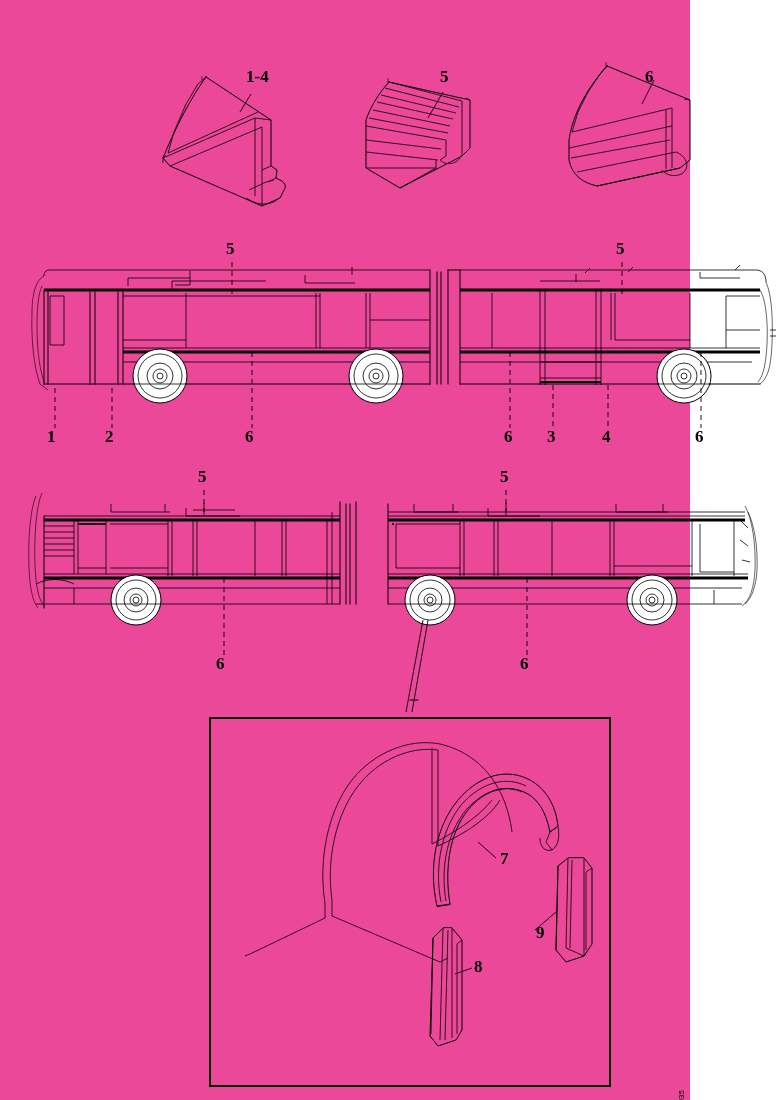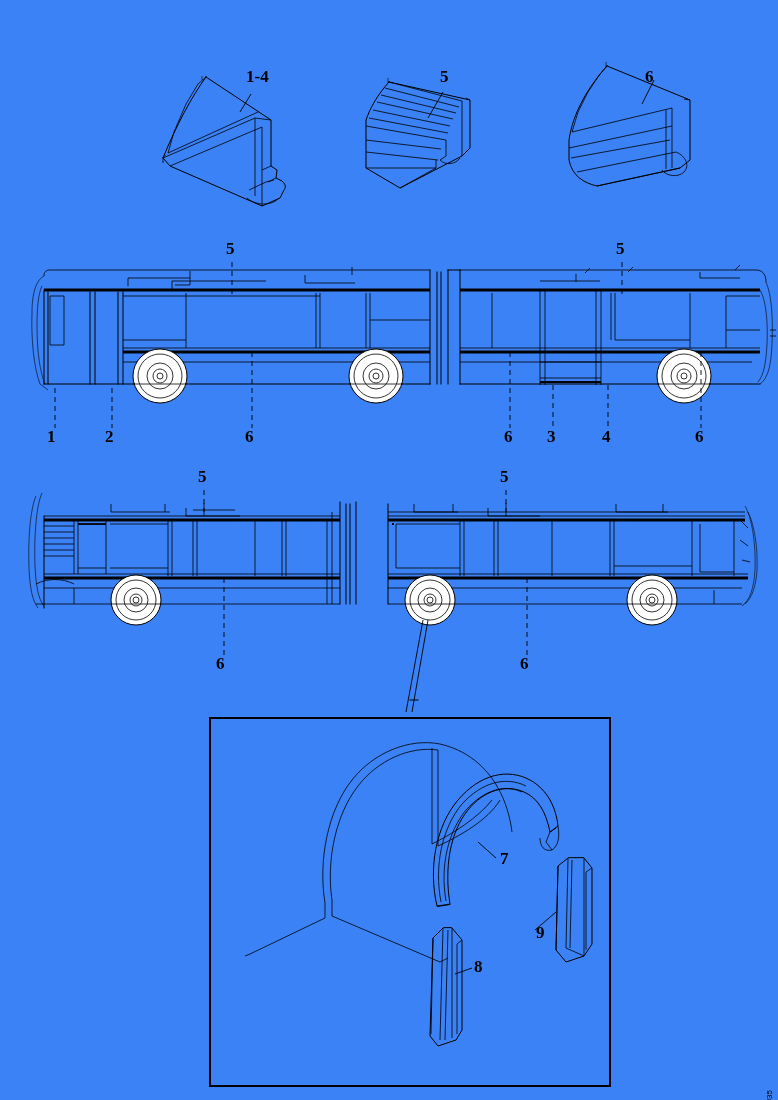--- a/index.html
+++ b/index.html
@@ -3,21 +3,21 @@
 <meta charset="utf-8">
 <style>
   html,body{margin:0;padding:0;background:#ffffff;}
   body{
     width:778px;height:1100px;
     font-family:"Liberation Serif", serif;
     color:#000;
     overflow:hidden;
     position:relative;
   }
-  #sheet{position:relative;width:778px;height:1100px;background:#3b82f6;}
+  #sheet{position:relative;width:690px;height:1100px;background:#ec4899;}
   svg#art{position:absolute;left:0;top:0;width:778px;height:1100px;display:block;}
   .ln{fill:none;stroke:#000;stroke-width:1;stroke-linecap:square;}
   .thin{fill:none;stroke:#000;stroke-width:0.8;}
   .hair{fill:none;stroke:#000;stroke-width:0.6;}
   .thick{fill:none;stroke:#000;stroke-width:3.2;}
   .med{fill:none;stroke:#000;stroke-width:1.8;}
   .lead{fill:none;stroke:#000;stroke-width:0.9;stroke-dasharray:5 4;}
   .leadsolid{fill:none;stroke:#000;stroke-width:0.9;}
   .box{fill:none;stroke:#000;stroke-width:2;}
   .wh{fill:#ffffff;stroke:#000;stroke-width:1;}

